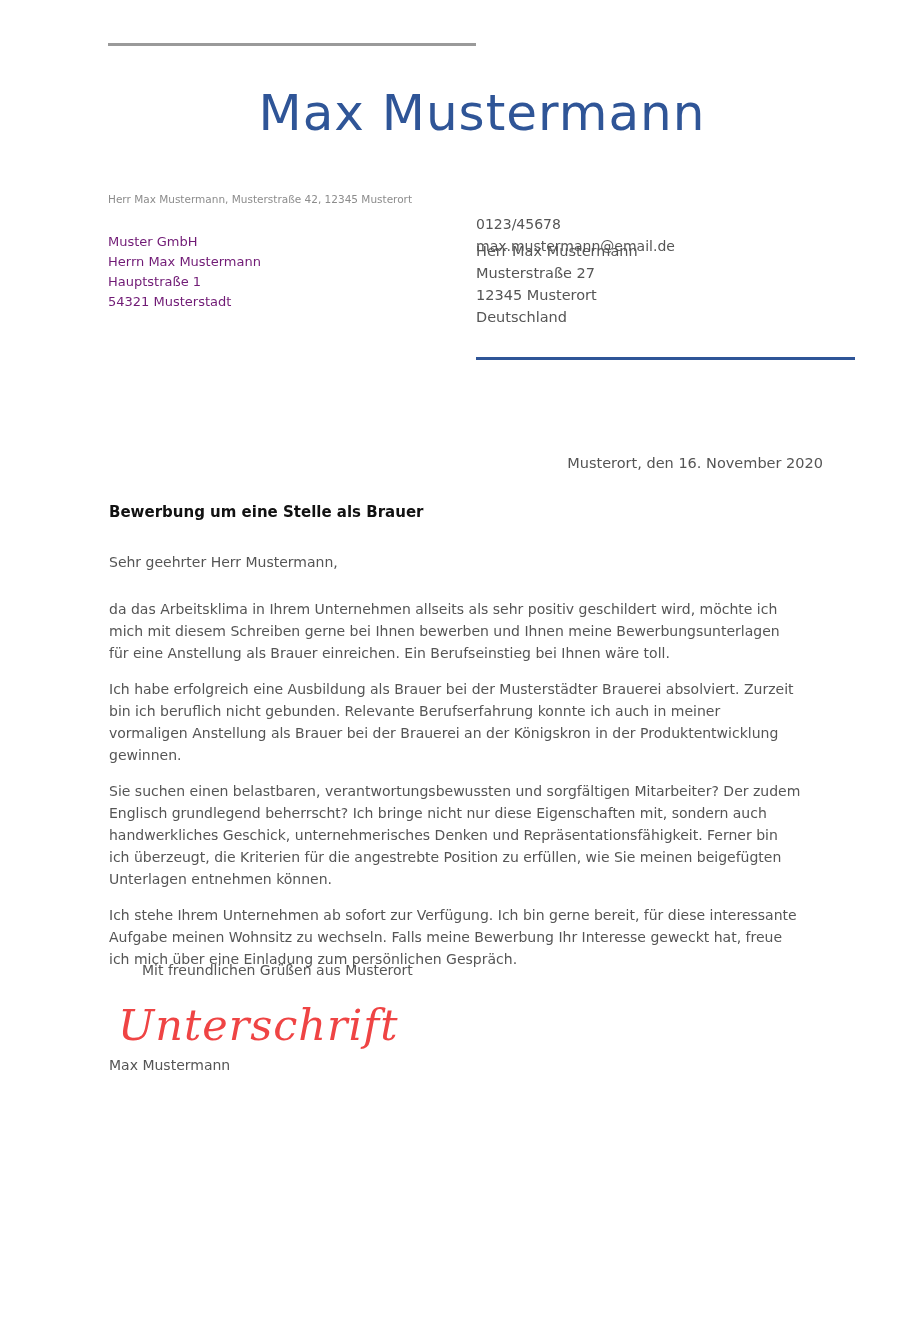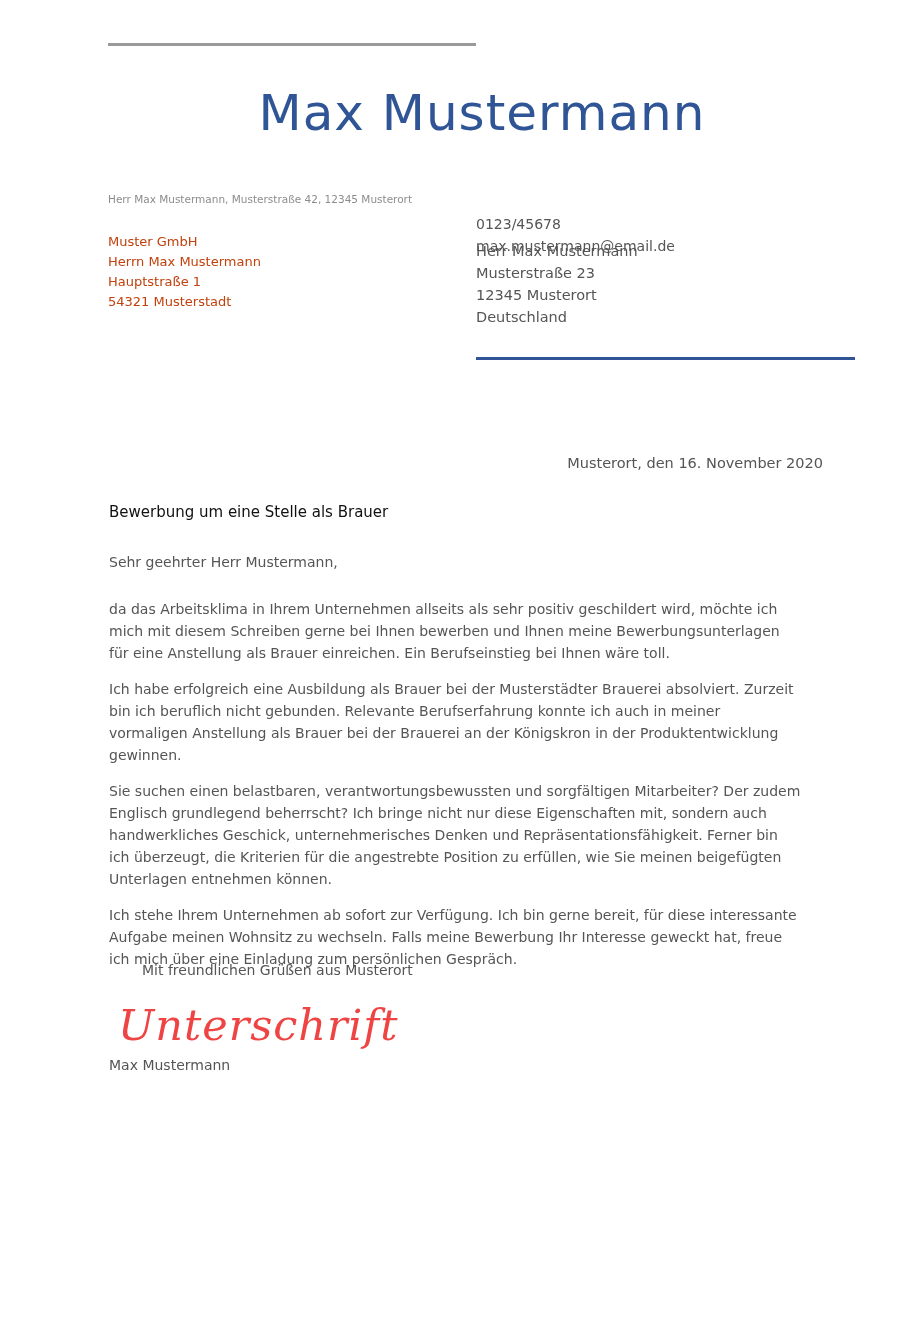--- a/index.html
+++ b/index.html
@@ -4,26 +4,26 @@
 <style>
   html, body { margin: 0; padding: 0; background: #ffffff; }
   body { width: 910px; height: 1330px; position: relative; overflow: hidden;
          font-family: "DejaVu Sans", sans-serif; color: #4a4a4a; }
   .abs { position: absolute; }
   .top-rule { left: 108px; top: 43px; width: 368px; height: 3px; background: #9a9a9a; }
   .name { left: 0; width: 964px; top: 84px; text-align: center; font-size: 50px;
           font-weight: 200; color: #2f5597; letter-spacing: 1px; font-family: "DejaVu Sans", sans-serif; }
   .name span { font-weight: normal; }
   .return-line { left: 108px; top: 193px; font-size: 10.5px; color: #8c8c8c; white-space: nowrap; }
-  .recipient { left: 108px; top: 232px; font-size: 13px; line-height: 20px; color: #c2410c; }
+  .recipient { left: 108px; top: 232px; font-size: 13px; line-height: 20px; color: #701a75; }
   .contact { left: 476px; top: 172px; font-size: 14px; line-height: 22px; color: #555; margin-top: 41px; }
   .sender { left: 476px; top: 240px; font-size: 14.5px; line-height: 22px; color: #555; }
   .blue-rule { left: 476px; top: 357px; width: 379px; height: 3px; background: #2f5597; }
   .date { left: 520px; width: 303px; text-align: right; top: 455px; font-size: 14.5px; color: #555; }
-  .subject { left: 109px; top: 503px; font-size: 15px; font-weight: normal; color: #111; }
+  .subject { left: 109px; top: 503px; font-size: 15px; font-weight: bold; color: #111; }
   .salutation { left: 109px; top: 554px; font-size: 14px; color: #555; text-align: right; }
   .body { left: 109px; top: 598px; width: 700px; font-size: 14px; line-height: 22px; color: #555; }
   .body p { margin: 0 8px 14px 0; }
   .closing { left: 109px; top: 962px; font-size: 14px; color: #555; margin-left: 33px; }
   .signature { left: 118px; top: 1000px; font-size: 43px; color: #ef4444;
                font-family: "DejaVu Serif", serif; font-style: italic; letter-spacing: 1px; }
   .sign-name { left: 109px; top: 1057px; font-size: 14px; color: #555; }
   .line { display: block; white-space: nowrap; }
 </style>
 </head>
@@ -42,21 +42,21 @@
   <span class="line">54321 Musterstadt</span>
 </div>
 
 <div class="abs contact">
   <span class="line">0123/45678</span>
   <span class="line">max.mustermann@email.de</span>
 </div>
 
 <div class="abs sender">
   <span class="line">Herr Max Mustermann</span>
-  <span class="line">Musterstraße 23</span>
+  <span class="line">Musterstraße 27</span>
   <span class="line">12345 Musterort</span>
   <span class="line">Deutschland</span>
 </div>
 
 <div class="abs blue-rule"></div>
 
 <div class="abs date">Musterort, den 16. November 2020</div>
 
 <div class="abs subject">Bewerbung um eine Stelle als Brauer</div>
 

